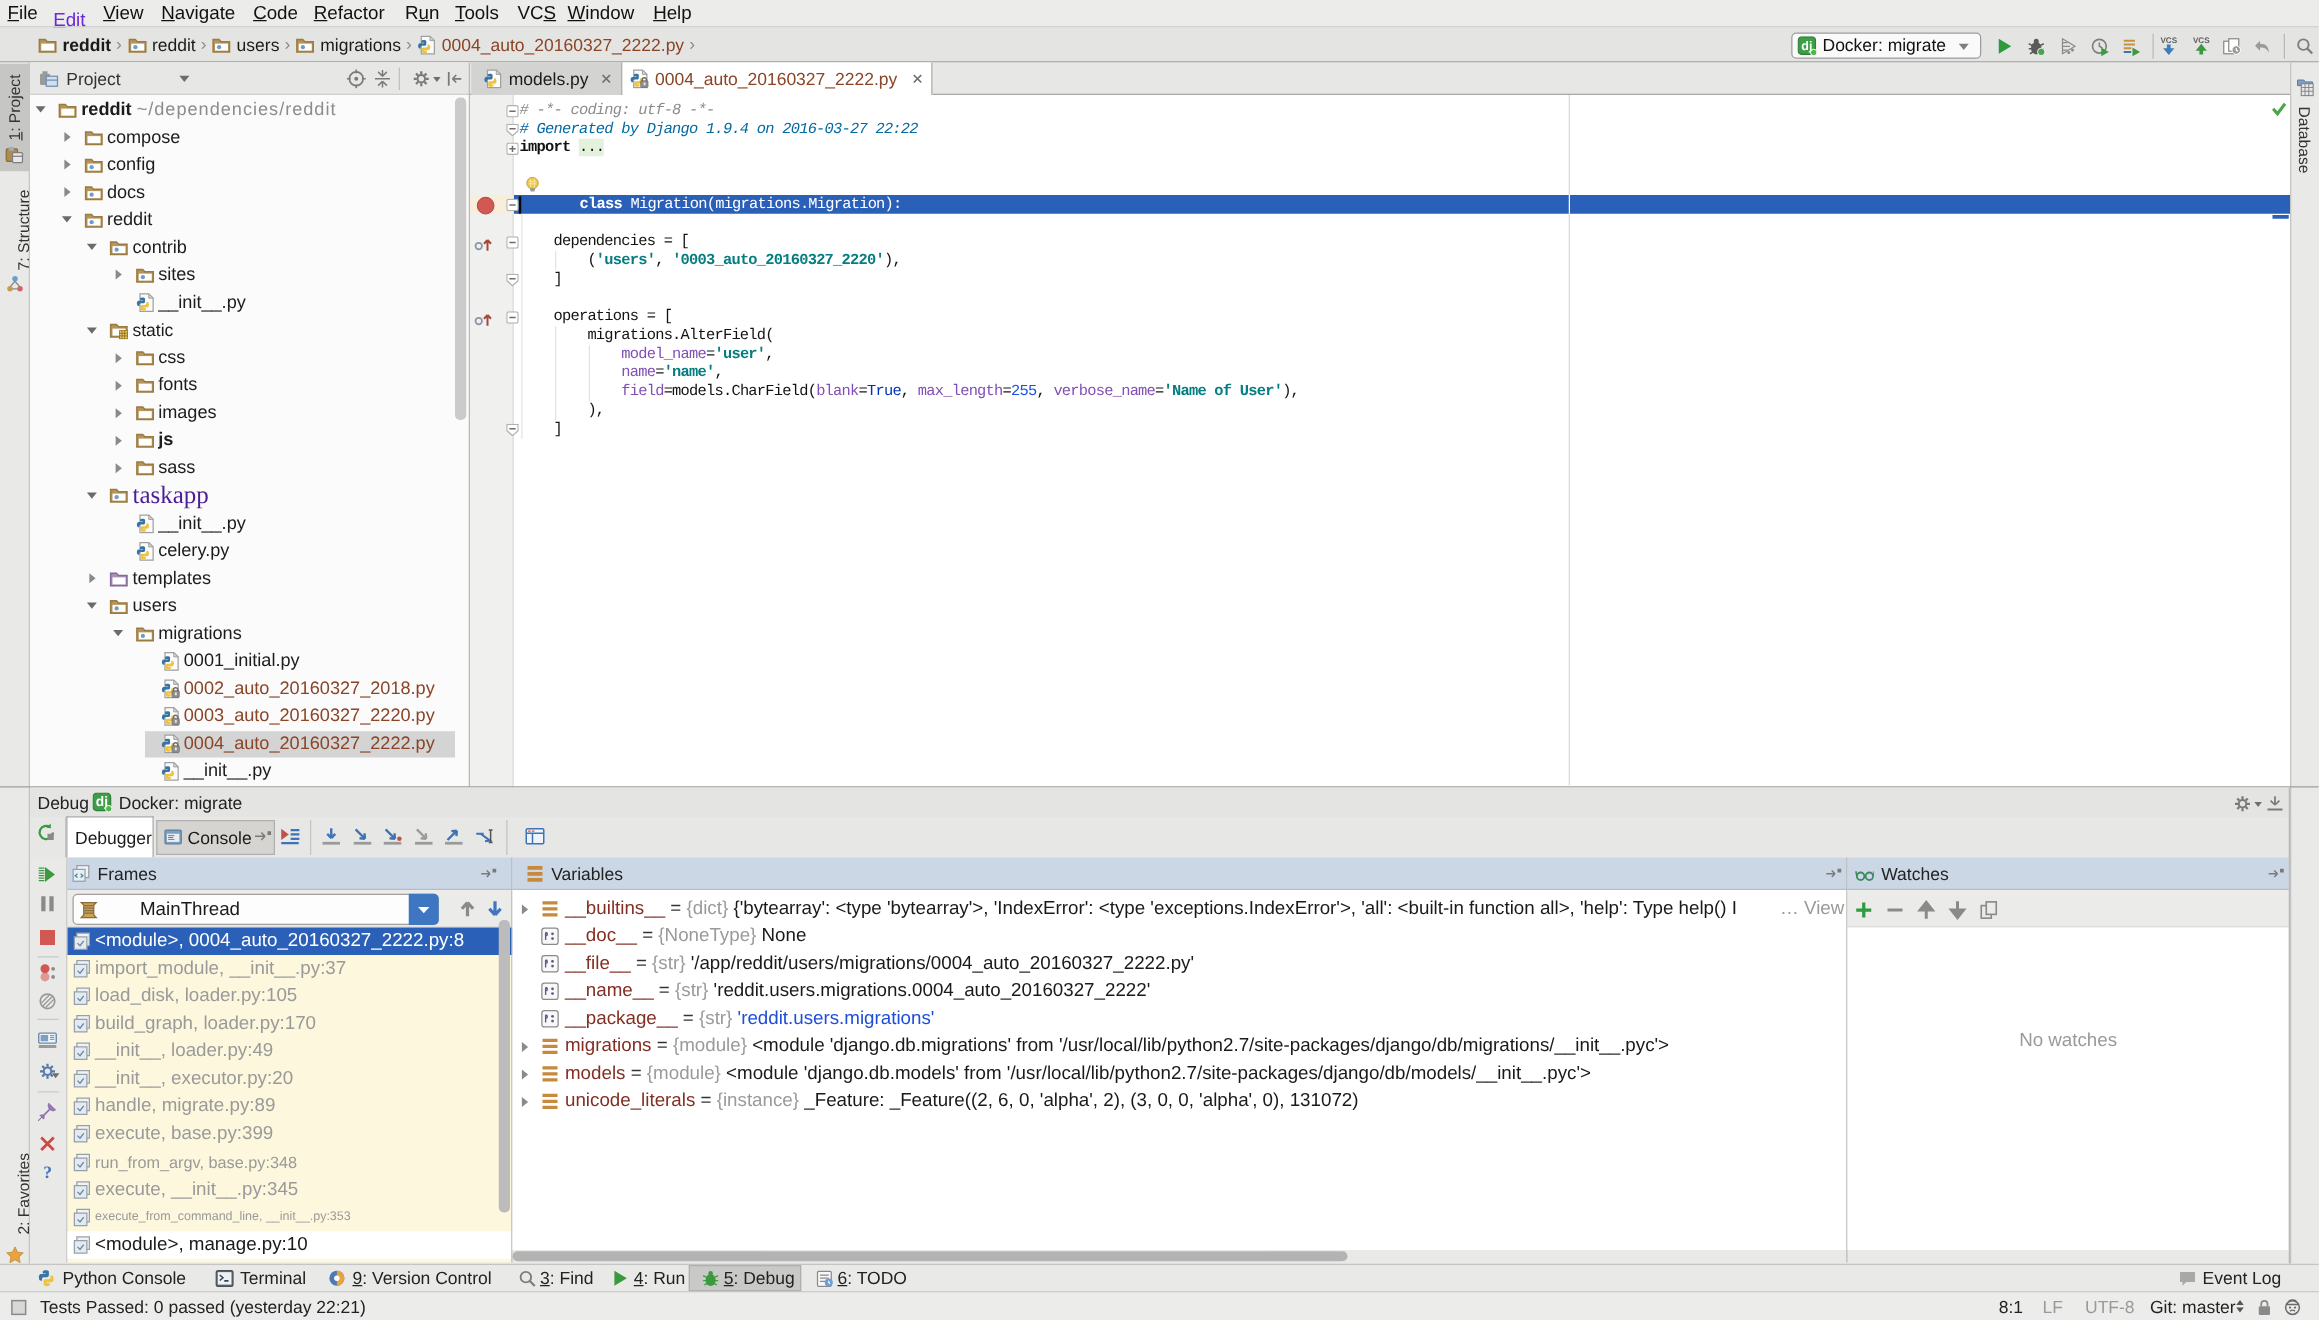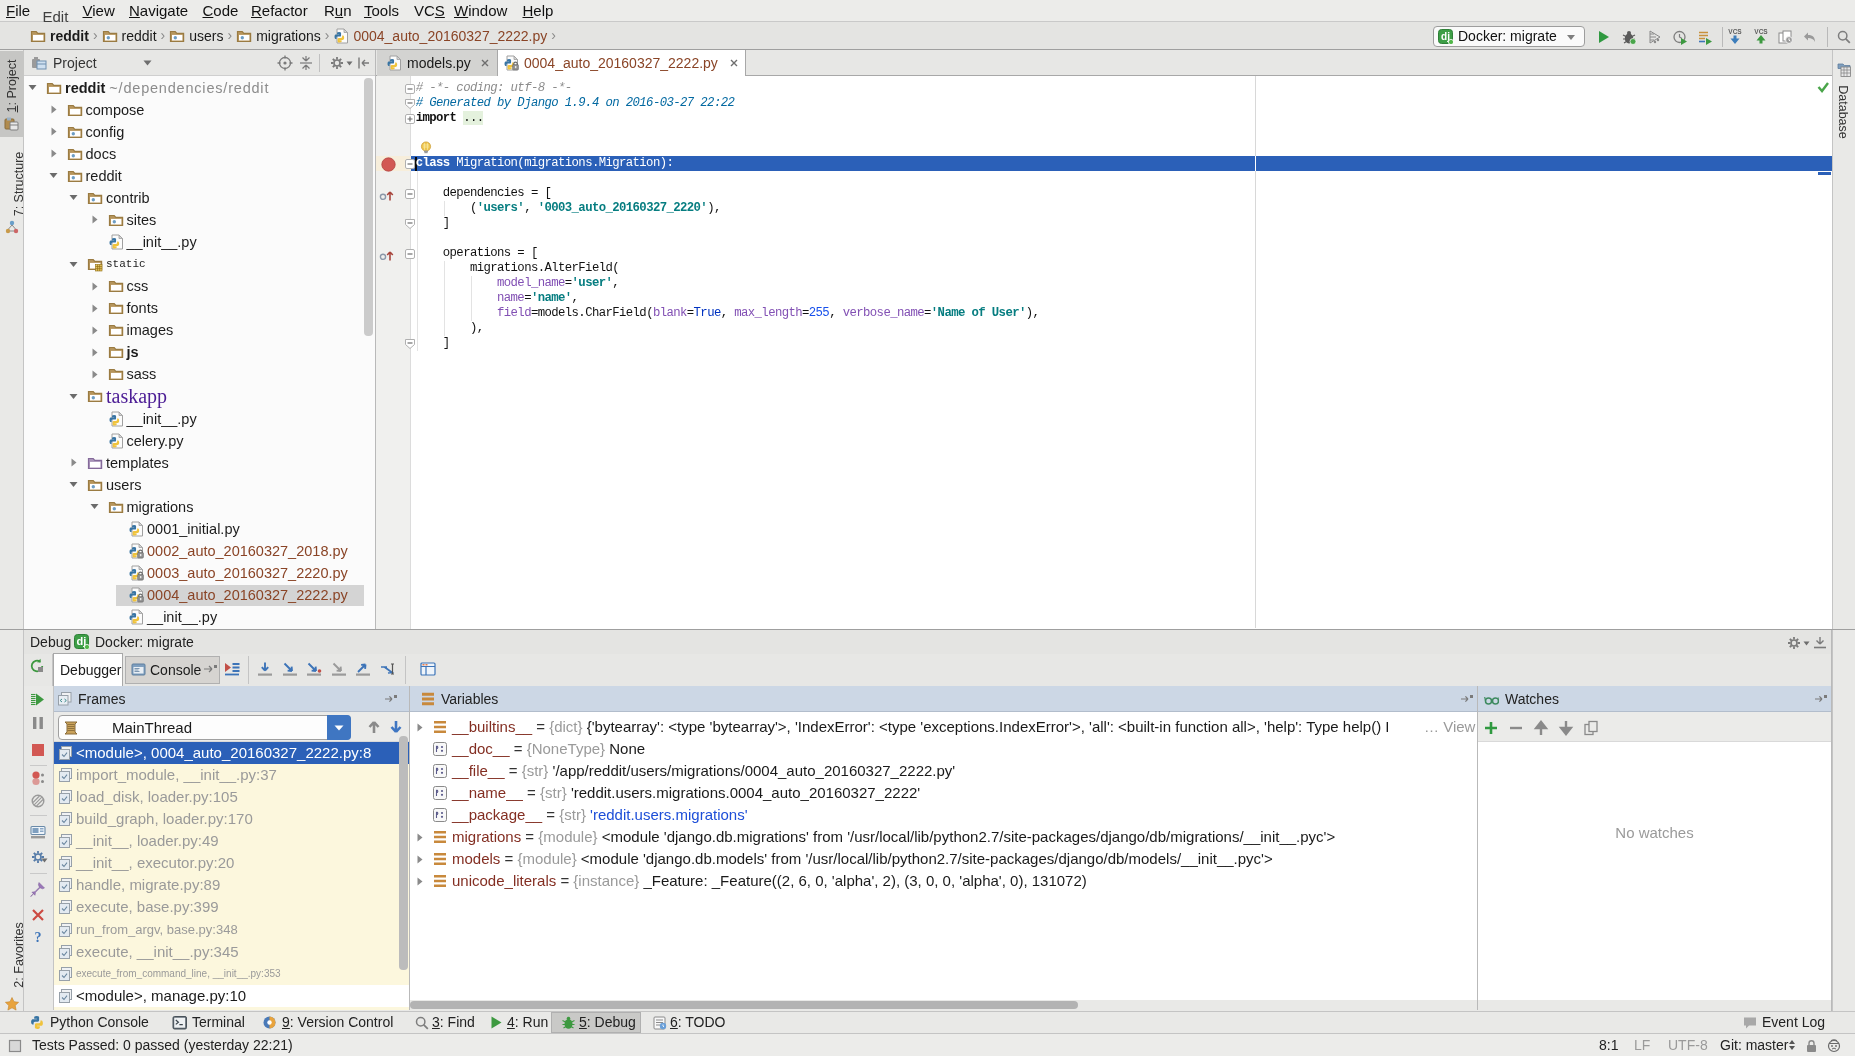--- a/index.html
+++ b/index.html
@@ -6,21 +6,21 @@
 body{position:relative;font-family:"Liberation Sans",sans-serif;background:#ececea;font-size:14px;color:#1a1a1a}
 .a{position:absolute}
 .mono{font-family:"Liberation Mono",monospace}
 svg{display:block}
 .ic{position:absolute}
 .vtext{white-space:nowrap}
 </style></head><body>
 
 <div class="a" style="left:0px;top:0px;width:1855px;height:22px;background:#ececea;border-bottom:1px solid #c9c9c9;"></div>
 <div class="a" style="left:6px;top:0px;height:21px;line-height:21px;font-size:15px;color:#111;white-space:nowrap;"><span style="text-decoration:underline">F</span>ile</div>
-<div class="a" style="left:42.5px;top:6px;height:21px;line-height:21px;font-size:15px;color:#404040;white-space:nowrap;"><span style="text-decoration:underline">E</span>dit</div>
+<div class="a" style="left:42.5px;top:6px;height:21px;line-height:21px;font-size:15px;color:#6d28d9;white-space:nowrap;"><span style="text-decoration:underline">E</span>dit</div>
 <div class="a" style="left:82.5px;top:0px;height:21px;line-height:21px;font-size:15px;color:#111;white-space:nowrap;"><span style="text-decoration:underline">V</span>iew</div>
 <div class="a" style="left:129px;top:0px;height:21px;line-height:21px;font-size:15px;color:#111;white-space:nowrap;"><span style="text-decoration:underline">N</span>avigate</div>
 <div class="a" style="left:202.5px;top:0px;height:21px;line-height:21px;font-size:15px;color:#111;white-space:nowrap;"><span style="text-decoration:underline">C</span>ode</div>
 <div class="a" style="left:251px;top:0px;height:21px;line-height:21px;font-size:15px;color:#111;white-space:nowrap;"><span style="text-decoration:underline">R</span>efactor</div>
 <div class="a" style="left:324px;top:0px;height:21px;line-height:21px;font-size:15px;color:#111;white-space:nowrap;">R<span style="text-decoration:underline">u</span>n</div>
 <div class="a" style="left:364px;top:0px;height:21px;line-height:21px;font-size:15px;color:#111;white-space:nowrap;"><span style="text-decoration:underline">T</span>ools</div>
 <div class="a" style="left:414px;top:0px;height:21px;line-height:21px;font-size:15px;color:#111;white-space:nowrap;">VC<span style="text-decoration:underline">S</span></div>
 <div class="a" style="left:454px;top:0px;height:21px;line-height:21px;font-size:15px;color:#111;white-space:nowrap;"><span style="text-decoration:underline">W</span>indow</div>
 <div class="a" style="left:522.5px;top:0px;height:21px;line-height:21px;font-size:15px;color:#111;white-space:nowrap;"><span style="text-decoration:underline">H</span>elp</div>
 <div class="a" style="left:0px;top:22px;width:1855px;height:28px;background:#e4e4e2;border-bottom:1px solid #9f9f9f;"></div>
@@ -240,21 +240,21 @@
 <div class="a" style="left:126.5px;top:230.99px;height:22px;line-height:22px;font-size:14.5px;color:#1c1c1c;font-weight:normal;white-space:nowrap;">__init__.py</div>
 <svg class="ic" style="left:68px;top:258.56px" width="11" height="11" viewBox="0 0 11 11">
     <path d="M1.5 3 h8 l-4 5 z" fill="#6b6b6b"></path>
   </svg>
 <svg class="ic" style="left:87px;top:256.06px" width="16" height="16" viewBox="0 0 16 16">
     <path d="M1.5 3.5 h4.7 l1.6 1.8 h6.8 v8.2 h-13.1 z" fill="#b6955c" stroke="#9a7b42" stroke-width="1.2"></path>
     <rect x="3" y="6.9" width="10.4" height="5.6" fill="#ffffff"></rect>
     <rect x="8.5" y="8.5" width="6.5" height="6.5" fill="#e8c96a" stroke="#8f6d10" stroke-width="0.6"></rect>
     <path d="M8.5 10.6 h6.5 M8.5 12.7 h6.5 M10.6 8.5 v6.5 M12.7 8.5 v6.5" stroke="#8f6d10" stroke-width="0.7" fill="none"></path>
   </svg>
-<div class="a" style="left:106px;top:253.06px;height:22px;line-height:22px;font-size:11px;color:#1c1c1c;font-weight:normal;white-space:nowrap;font-family:Liberation Mono, monospace;">static</div>
+<div class="a" style="left:106px;top:253.06px;height:22px;line-height:22px;font-size:14px;color:#1c1c1c;font-weight:normal;white-space:nowrap;">static</div>
 <svg class="ic" style="left:88.5px;top:280.63px" width="11" height="11" viewBox="0 0 11 11">
     <path d="M3.5 1.5 l5 4 -5 4 z" fill="#8a8a8a"></path>
   </svg>
 <svg class="ic" style="left:107.5px;top:278.13px" width="16" height="16" viewBox="0 0 16 16">
     <path d="M1.5 3.5 h4.7 l1.6 1.8 h6.8 v8.2 h-13.1 z" fill="#b6955c" stroke="#9a7b42" stroke-width="1.2"></path>
     <rect x="3" y="6.9" width="10.4" height="5.6" fill="#ffffff"></rect>
   </svg>
 <div class="a" style="left:126.5px;top:275.13px;height:22px;line-height:22px;font-size:14.5px;color:#1c1c1c;font-weight:normal;white-space:nowrap;">css</div>
 <svg class="ic" style="left:88.5px;top:302.7px" width="11" height="11" viewBox="0 0 11 11">
     <path d="M3.5 1.5 l5 4 -5 4 z" fill="#8a8a8a"></path>
@@ -430,21 +430,21 @@
   </svg>
 <div class="a" style="left:376px;top:76px;width:1456px;height:554px;background:#ffffff;"></div>
 <div class="a" style="left:376px;top:76px;width:35px;height:554px;background:#f0f0ee;border-right:1px solid #dcdcdc;"></div>
 <div class="a" style="left:1255px;top:76px;width:1px;height:552px;background:#d8d8d8;"></div>
 <div class="a mono" style="left:415.7px;top:81px;height:15px;line-height:15px;font-size:12.3px;letter-spacing:-0.602px;white-space:pre;"><span style="color:#8c8c8c;font-style:italic;">#&nbsp;-*-&nbsp;coding:&nbsp;utf-8&nbsp;-*-</span></div>
 <div class="a mono" style="left:415.7px;top:96px;height:15px;line-height:15px;font-size:12.3px;letter-spacing:-0.602px;white-space:pre;"><span style="color:#0369a1;font-style:italic;">#&nbsp;Generated&nbsp;by&nbsp;Django&nbsp;1.9.4&nbsp;on&nbsp;2016-03-27&nbsp;22:22</span></div>
 <div class="a mono" style="left:415.7px;top:111px;height:15px;line-height:15px;font-size:12.3px;letter-spacing:-0.602px;white-space:pre;"><span style="color:#121212;font-weight:bold;">import</span><span style="color:#121212;">&nbsp;</span><span style="color:#121212;background:#e4f1dd;">...</span></div>
 <div class="a" style="left:411px;top:156px;width:1421px;height:15px;background:#2b60b8;"></div>
 <div class="a" style="left:1255px;top:156px;width:1px;height:15px;background:#ffffff;"></div>
 <div class="a" style="left:414.7px;top:156.5px;width:2px;height:14px;background:#0a0a0a;"></div>
-<div class="a mono" style="left:415.7px;top:156px;height:15px;line-height:15px;font-size:12.3px;letter-spacing:-0.602px;white-space:pre;"><span style="color:#ffffff;font-weight:bold;">class</span><span style="color:#ffffff;">&nbsp;Migration(migrations.Migration):</span></div>
+<div class="a mono" style="left:415.7px;top:156px;height:15px;line-height:15px;font-size:12.3px;letter-spacing:-0.602px;white-space:pre;"><span style="color:#ffffff;font-weight:bold;padding-left:48px;">class</span><span style="color:#ffffff;">&nbsp;Migration(migrations.Migration):</span></div>
 <div class="a mono" style="left:415.7px;top:186px;height:15px;line-height:15px;font-size:12.3px;letter-spacing:-0.602px;white-space:pre;"><span style="color:#121212;">&nbsp;&nbsp;&nbsp;&nbsp;dependencies&nbsp;=&nbsp;[</span></div>
 <div class="a mono" style="left:415.7px;top:201px;height:15px;line-height:15px;font-size:12.3px;letter-spacing:-0.602px;white-space:pre;"><span style="color:#121212;">&nbsp;&nbsp;&nbsp;&nbsp;&nbsp;&nbsp;&nbsp;&nbsp;(</span><span style="color:#067d80;font-weight:bold;">'users'</span><span style="color:#121212;">,&nbsp;</span><span style="color:#067d80;font-weight:bold;">'0003_auto_20160327_2220'</span><span style="color:#121212;">),</span></div>
 <div class="a mono" style="left:415.7px;top:216px;height:15px;line-height:15px;font-size:12.3px;letter-spacing:-0.602px;white-space:pre;"><span style="color:#121212;">&nbsp;&nbsp;&nbsp;&nbsp;]</span></div>
 <div class="a mono" style="left:415.7px;top:246px;height:15px;line-height:15px;font-size:12.3px;letter-spacing:-0.602px;white-space:pre;"><span style="color:#121212;">&nbsp;&nbsp;&nbsp;&nbsp;operations&nbsp;=&nbsp;[</span></div>
 <div class="a mono" style="left:415.7px;top:261px;height:15px;line-height:15px;font-size:12.3px;letter-spacing:-0.602px;white-space:pre;"><span style="color:#121212;">&nbsp;&nbsp;&nbsp;&nbsp;&nbsp;&nbsp;&nbsp;&nbsp;migrations.AlterField(</span></div>
 <div class="a mono" style="left:415.7px;top:276px;height:15px;line-height:15px;font-size:12.3px;letter-spacing:-0.602px;white-space:pre;"><span style="color:#121212;">&nbsp;&nbsp;&nbsp;&nbsp;&nbsp;&nbsp;&nbsp;&nbsp;&nbsp;&nbsp;&nbsp;&nbsp;</span><span style="color:#8250b4;">model_name</span><span style="color:#121212;">=</span><span style="color:#067d80;font-weight:bold;">'user'</span><span style="color:#121212;">,</span></div>
 <div class="a mono" style="left:415.7px;top:291px;height:15px;line-height:15px;font-size:12.3px;letter-spacing:-0.602px;white-space:pre;"><span style="color:#121212;">&nbsp;&nbsp;&nbsp;&nbsp;&nbsp;&nbsp;&nbsp;&nbsp;&nbsp;&nbsp;&nbsp;&nbsp;</span><span style="color:#8250b4;">name</span><span style="color:#121212;">=</span><span style="color:#067d80;font-weight:bold;">'name'</span><span style="color:#121212;">,</span></div>
 <div class="a mono" style="left:415.7px;top:306px;height:15px;line-height:15px;font-size:12.3px;letter-spacing:-0.602px;white-space:pre;"><span style="color:#121212;">&nbsp;&nbsp;&nbsp;&nbsp;&nbsp;&nbsp;&nbsp;&nbsp;&nbsp;&nbsp;&nbsp;&nbsp;</span><span style="color:#8250b4;">field</span><span style="color:#121212;">=</span><span style="color:#121212;">models.CharField(</span><span style="color:#8250b4;">blank</span><span style="color:#121212;">=</span><span style="color:#0032c0;">True</span><span style="color:#121212;">,&nbsp;</span><span style="color:#8250b4;">max_length</span><span style="color:#121212;">=</span><span style="color:#1750eb;">255</span><span style="color:#121212;">,&nbsp;</span><span style="color:#8250b4;">verbose_name</span><span style="color:#121212;">=</span><span style="color:#067d80;font-weight:bold;">'Name&nbsp;of&nbsp;User'</span><span style="color:#121212;">),</span></div>
 <div class="a mono" style="left:415.7px;top:321px;height:15px;line-height:15px;font-size:12.3px;letter-spacing:-0.602px;white-space:pre;"><span style="color:#121212;">&nbsp;&nbsp;&nbsp;&nbsp;&nbsp;&nbsp;&nbsp;&nbsp;),</span></div>
 <div class="a mono" style="left:415.7px;top:336px;height:15px;line-height:15px;font-size:12.3px;letter-spacing:-0.602px;white-space:pre;"><span style="color:#121212;">&nbsp;&nbsp;&nbsp;&nbsp;]</span></div>

